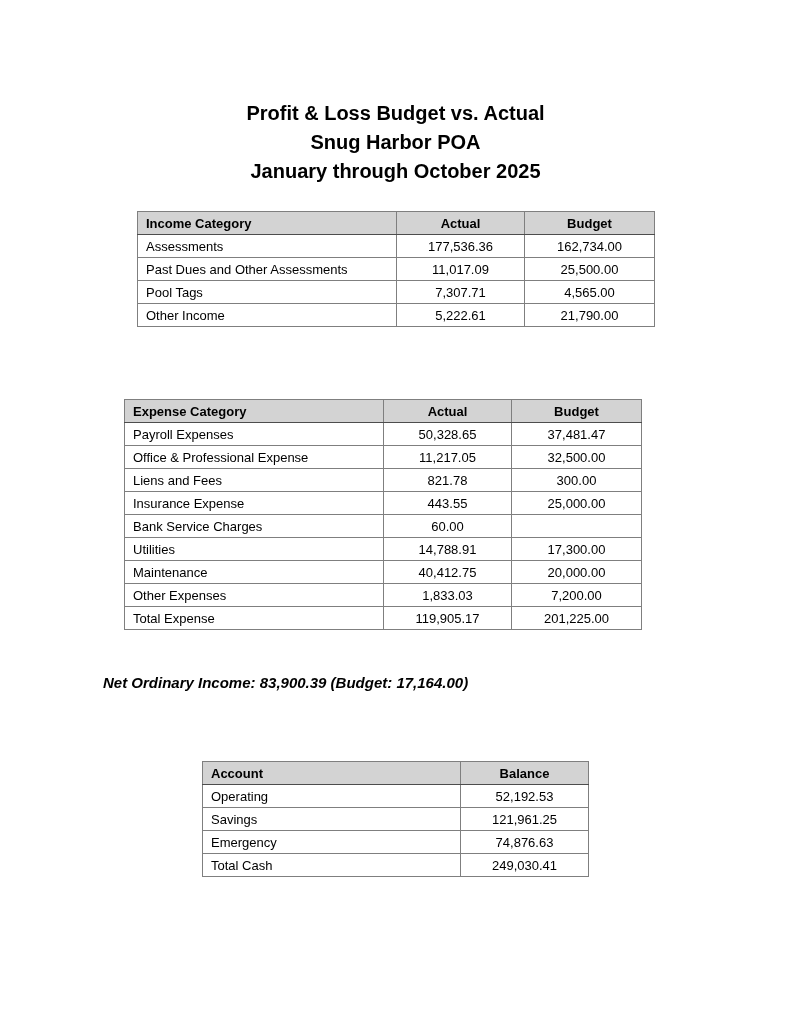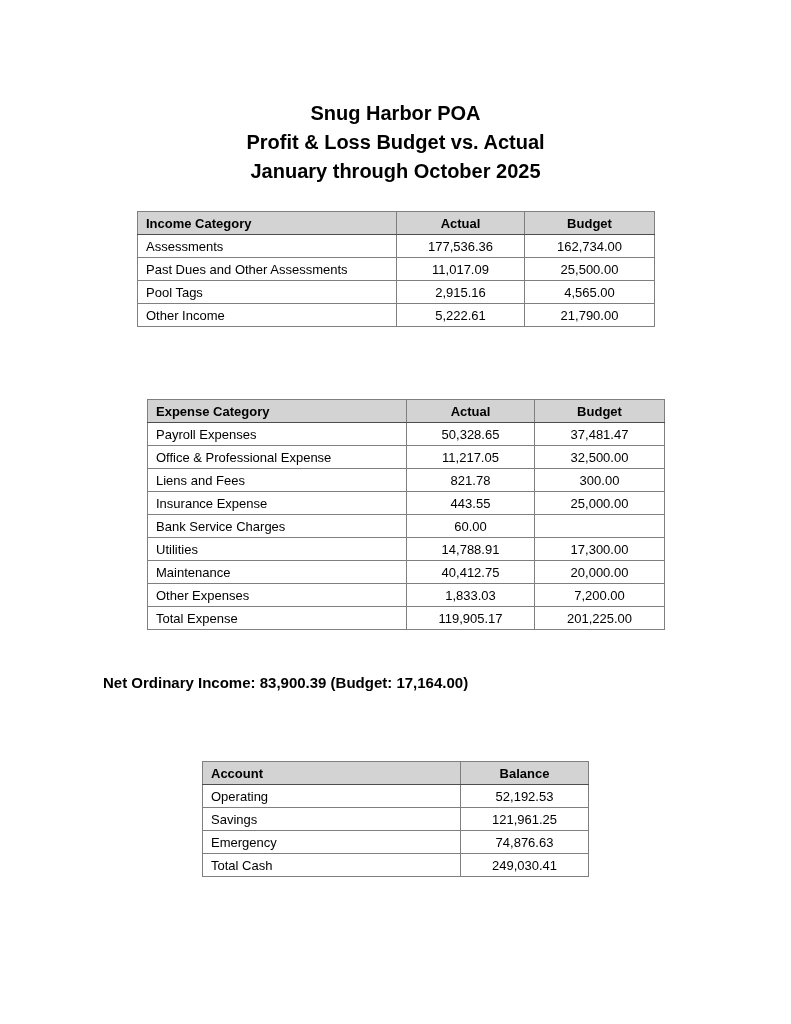--- a/index.html
+++ b/index.html
@@ -42,38 +42,39 @@
     vertical-align: middle;
   }
   table.report th {
     background: #d3d3d3;
     font-weight: bold;
     border-bottom: 1px solid #4d4d4d;
   }
   table.report .cat { text-align: left; }
   table.report .num { text-align: center; }
   #income-table  { left: 137px; top: 211px; width: 517px; }
-  #expense-table { left: 147px; top: 399px; width: 517px; }
+  #expense-table { left: 124px; top: 399px; width: 517px; }
   #account-table { left: 202px; top: 761px; width: 386px; }
   .net-income-line {
     position: absolute;
     left: 103px;
     top: 674px;
     font-size: 15px;
     font-weight: bold;
+    font-style: italic;
   }
 </style>
 </head>
 <body>
 
 <div class="page">
 
   <div class="title-block">
+    <div>Profit &amp; Loss Budget vs. Actual</div>
     <div>Snug Harbor POA</div>
-    <div>Profit &amp; Loss Budget vs. Actual</div>
     <div>January through October 2025</div>
   </div>
 
   <table class="report" id="income-table">
     <colgroup>
       <col style="width:259px">
         <col style="width:128px">
         <col style="width:130px">
     </colgroup>
   <thead>
@@ -89,21 +90,21 @@
           <td class="num">177,536.36</td>
           <td class="num">162,734.00</td>
         </tr>
         <tr>
           <td class="cat">Past Dues and Other Assessments</td>
           <td class="num">11,017.09</td>
           <td class="num">25,500.00</td>
         </tr>
         <tr>
           <td class="cat">Pool Tags</td>
-          <td class="num">2,915.16</td>
+          <td class="num">7,307.71</td>
           <td class="num">4,565.00</td>
         </tr>
         <tr>
           <td class="cat">Other Income</td>
           <td class="num">5,222.61</td>
           <td class="num">21,790.00</td>
         </tr>
       </tbody>
     </table>
 

